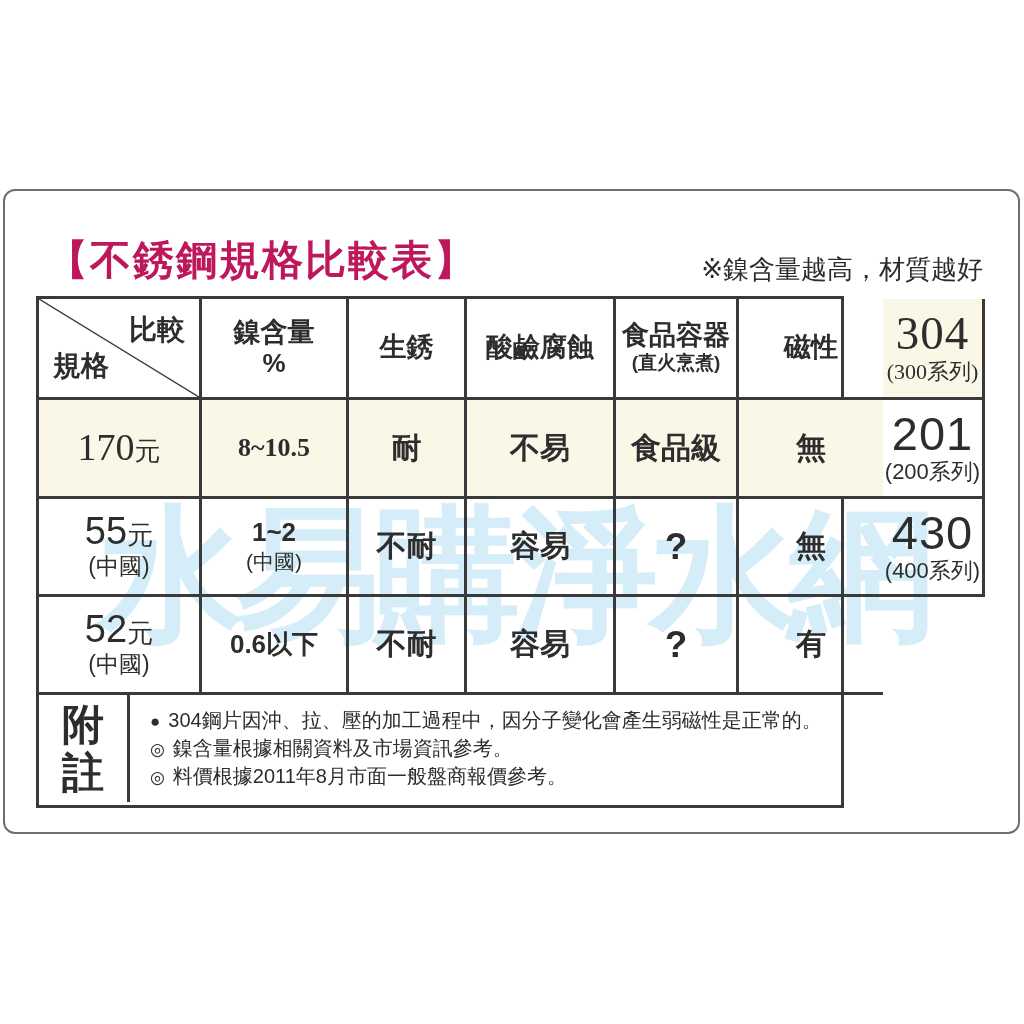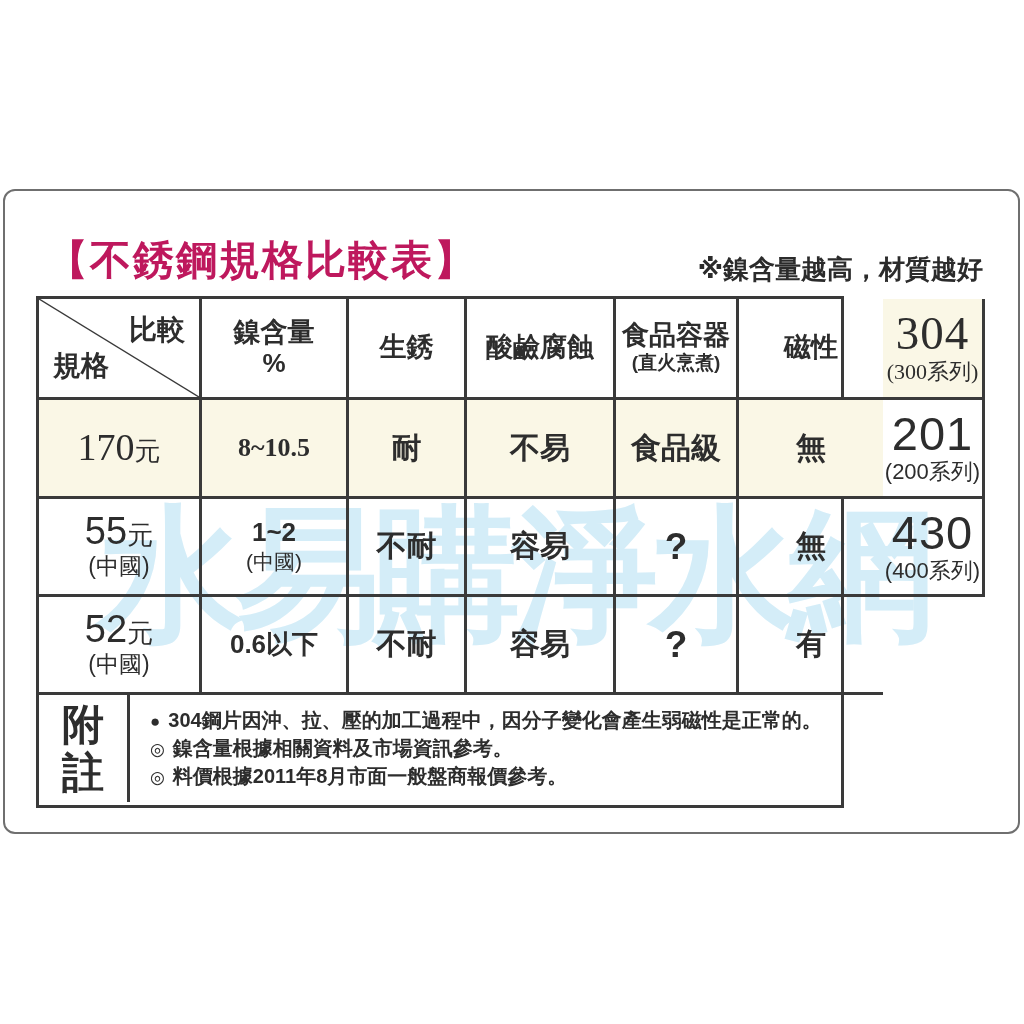--- a/index.html
+++ b/index.html
@@ -14,21 +14,21 @@
   }
   .card{
     position:absolute;left:3px;top:189px;width:1017px;height:645px;
     border:2px solid #6f6f6f;border-radius:12px;background:#ffffff;box-sizing:border-box;
   }
   .title{
     position:absolute;left:47px;top:233px;font-size:41px;font-weight:700;
     letter-spacing:2px;color:#be185d;z-index:2;
   }
   .subtitle{
-    position:absolute;right:41px;top:252px;font-size:26px;font-weight:700;
+    position:absolute;right:41px;top:252px;font-size:26px;font-weight:400;
     color:#2b2b2b;z-index:2;margin-left:28px;
   }
   .watermark{
     position:absolute;left:98px;top:502px;font-size:146px;font-weight:700;
     letter-spacing:-8px;line-height:1;color:#d4edf8;z-index:1;white-space:nowrap;
     user-select:none;
   }
   .tbl-wrap{
     position:absolute;left:36px;top:296px;width:808px;height:512px;
     border:3px solid var(--ln);box-sizing:border-box;z-index:2;background:transparent;
@@ -72,21 +72,21 @@
   .notes-row{display:flex;height:107px;box-sizing:border-box;}
   .notes-label{
     width:91px;border-right:3px solid var(--ln);box-sizing:border-box;
     display:flex;align-items:center;justify-content:center;
     font-size:42px;font-weight:700;line-height:1.12;text-align:center;white-space:pre-line;
   }
   .notes-body{
     flex:1;display:flex;flex-direction:column;justify-content:center;
     padding-left:20px;box-sizing:border-box;
   }
-  .note-line{font-size:20px;font-weight:700;line-height:26px;white-space:nowrap;}
+  .note-line{font-size:20px;font-weight:400;line-height:26px;white-space:nowrap;}
   .note-line .bullet{margin-right:8px;font-size:17px;}
 </style>
 </head>
 <body>
 
 <div class="card"></div>
 
 <div class="watermark">水易購淨水網</div>
 
 <div class="title">【不銹鋼規格比較表】</div>

